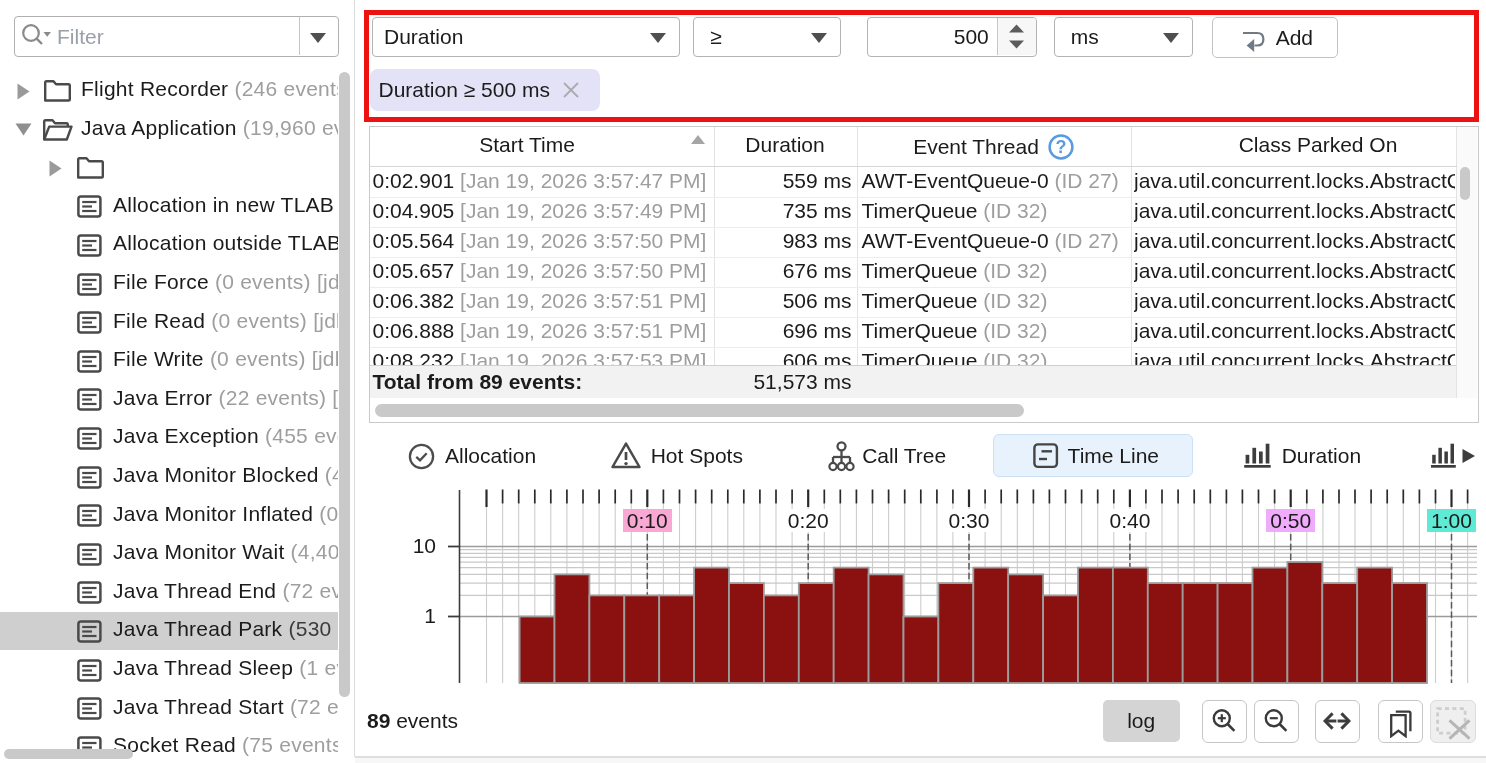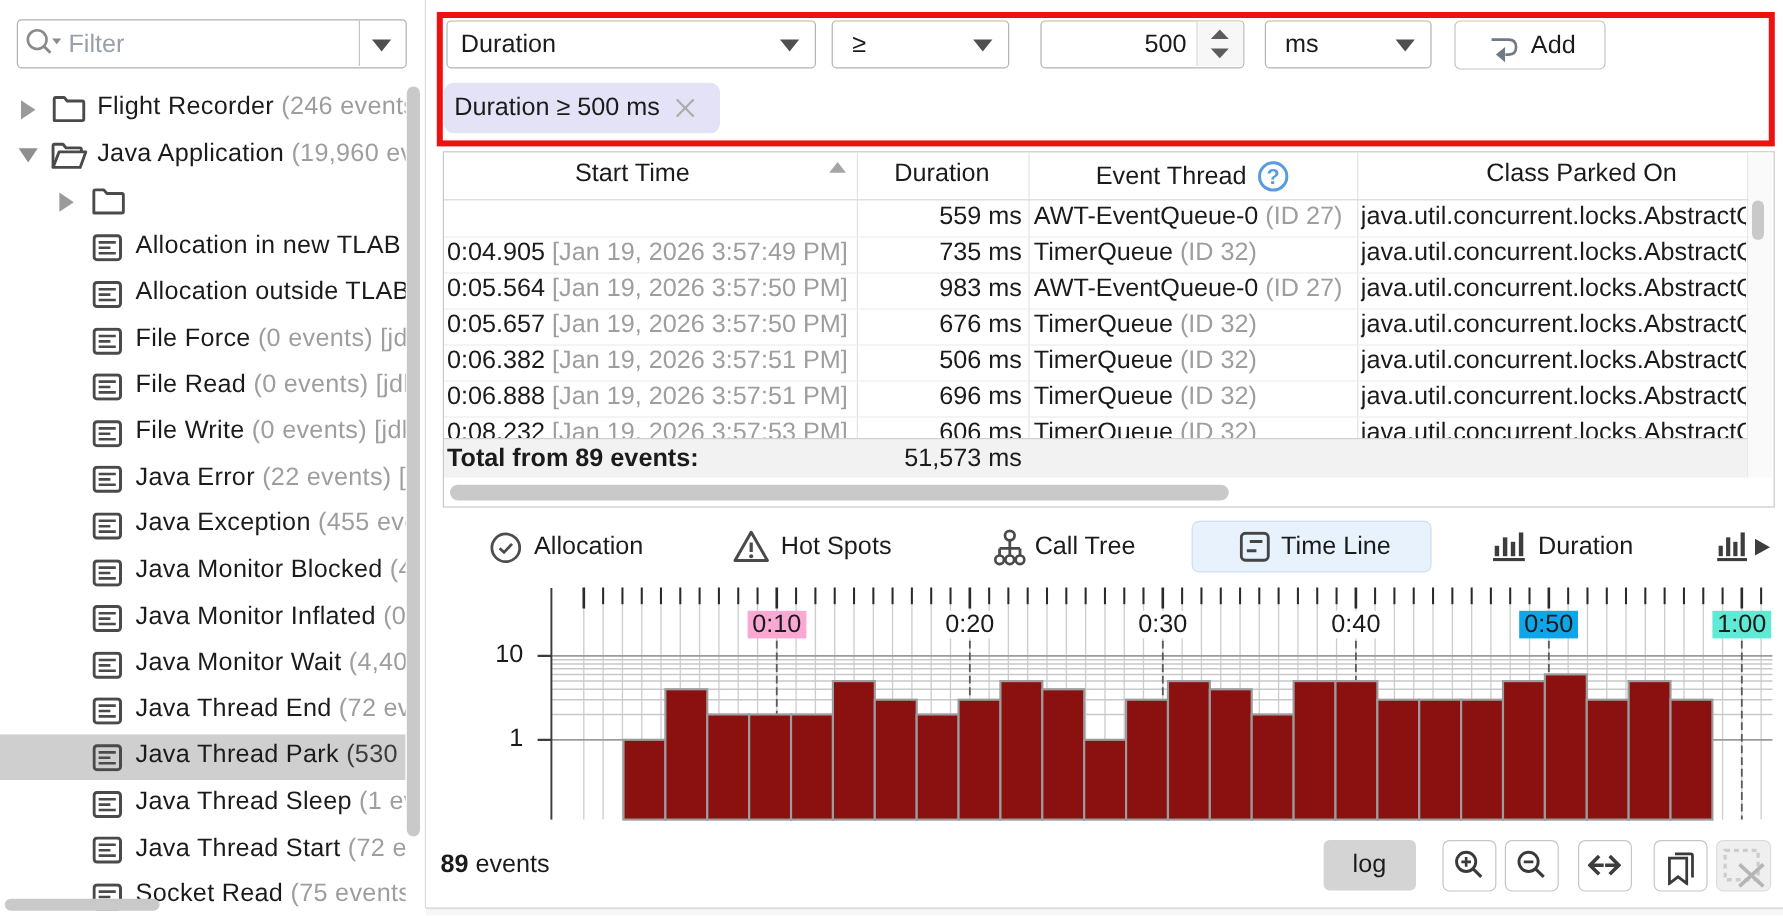--- a/index.html
+++ b/index.html
@@ -203,20 +203,21 @@
 <div class="abs" style="left:714px;top:133px;width:142px;text-align:center;">Duration</div>
 <div class="abs row" style="left:856.5px;top:127px;width:274px;height:39px;justify-content:center;">
 <span>Event Thread</span>
 <svg style="margin-left:9px;" width="26" height="26" viewBox="0 0 26 26">
 <circle cx="13" cy="13" r="11.4" fill="none" stroke="#5a9ae0" stroke-width="2.5"></circle>
 <text x="13" y="19" font-size="18" font-weight="bold" text-anchor="middle" fill="#5a9ae0">?</text>
 </svg>
   </div>
 <div class="abs" style="left:1130.5px;top:133px;width:375px;text-align:center;">Class Parked On</div>
 <div class="abs" style="left:370px;top:166.5px;width:1085.5px;height:198px;overflow:hidden;">
+<div class="abs" style="left:2.5px;top:2.5px;white-space:nowrap;">0:02.901 <span class="g">[Jan 19, 2026 3:57:47 PM]</span></div>
 <div class="abs" style="left:286.5px;top:2.5px;width:195px;text-align:right;">559 ms</div>
 <div class="abs" style="left:491.5px;top:2.5px;white-space:nowrap;">AWT-EventQueue-0 <span class="g">(ID 27)</span></div>
 <div class="abs" style="left:764px;top:2.5px;width:321px;overflow:hidden;white-space:nowrap;">java.util.concurrent.locks.AbstractQueuedSynchronizer$ConditionObject</div>
 <div class="abs" style="left:0;top:30px;width:1085.5px;height:1.1px;background:#ededed;"></div>
 <div class="abs" style="left:2.5px;top:32.5px;white-space:nowrap;">0:04.905 <span class="g">[Jan 19, 2026 3:57:49 PM]</span></div>
 <div class="abs" style="left:286.5px;top:32.5px;width:195px;text-align:right;">735 ms</div>
 <div class="abs" style="left:491.5px;top:32.5px;white-space:nowrap;">TimerQueue <span class="g">(ID 32)</span></div>
 <div class="abs" style="left:764px;top:32.5px;width:321px;overflow:hidden;white-space:nowrap;">java.util.concurrent.locks.AbstractQueuedSynchronizer$ConditionObject</div>
 <div class="abs" style="left:0;top:60px;width:1085.5px;height:1.1px;background:#ededed;"></div>
 <div class="abs" style="left:2.5px;top:62.5px;white-space:nowrap;">0:05.564 <span class="g">[Jan 19, 2026 3:57:50 PM]</span></div>
@@ -466,21 +467,21 @@
     <line x1="59.5" y1="10.0" x2="59.5" y2="203.0" stroke="#3c3c3c" stroke-width="1.6"></line>
     <line x1="48.0" y1="136.5" x2="59.5" y2="136.5" stroke="#3c3c3c" stroke-width="1.8"></line>
     <line x1="48.0" y1="66.5" x2="59.5" y2="66.5" stroke="#3c3c3c" stroke-width="1.8"></line>
   </svg>
 <div class="abs" style="left:380px;top:533.5px;width:56px;text-align:right;">10</div>
 <div class="abs" style="left:380px;top:603.5px;width:56px;text-align:right;">1</div>
 <div class="abs" style="left:607.3px;top:509px;width:80px;text-align:center;"><span style="background:#f9a8d4;padding:0 4px;">0:10</span></div>
 <div class="abs" style="left:768.2px;top:509px;width:80px;text-align:center;"><span style="background:#fff;padding:0 4px;">0:20</span></div>
 <div class="abs" style="left:929.0px;top:509px;width:80px;text-align:center;"><span style="background:#fff;padding:0 4px;">0:30</span></div>
 <div class="abs" style="left:1089.9px;top:509px;width:80px;text-align:center;"><span style="background:#fff;padding:0 4px;">0:40</span></div>
-<div class="abs" style="left:1250.7px;top:509px;width:80px;text-align:center;"><span style="background:#0ea5e9;padding:0 4px;">0:50</span></div>
+<div class="abs" style="left:1250.7px;top:509px;width:80px;text-align:center;"><span style="background:#f0abfc;padding:0 4px;">0:50</span></div>
 <div class="abs" style="left:1411.5px;top:509px;width:80px;text-align:center;"><span style="background:#5eead4;padding:0 4px;">1:00</span></div>
 <div class="abs" style="left:367px;top:709px;"><b>89</b> events</div>
 <div class="abs row" style="left:1102.8px;top:699.7px;width:76.8px;height:42.6px;background:#d4d4d4;border-radius:5px;justify-content:center;">log</div>
 <div class="abs row" style="left:1201.6px;top:699.9px;width:45.5px;height:42.8px;background:#fff;border:1.4px solid #c6c6c6;border-radius:6px;box-sizing:border-box;justify-content:center;">
     <svg width="27" height="27" viewBox="0 0 27 27">
 <circle cx="10.8" cy="10.2" r="8" fill="none" stroke="#3a3a3a" stroke-width="2.4"></circle>
 <line x1="16.6" y1="16" x2="23.4" y2="22.8" stroke="#3a3a3a" stroke-width="2.6"></line>
 <line x1="6.8" y1="10.2" x2="14.8" y2="10.2" stroke="#3a3a3a" stroke-width="2.2"></line>
 <line x1="10.8" y1="6.2" x2="10.8" y2="14.2" stroke="#3a3a3a" stroke-width="2.2"></line>
 </svg>

